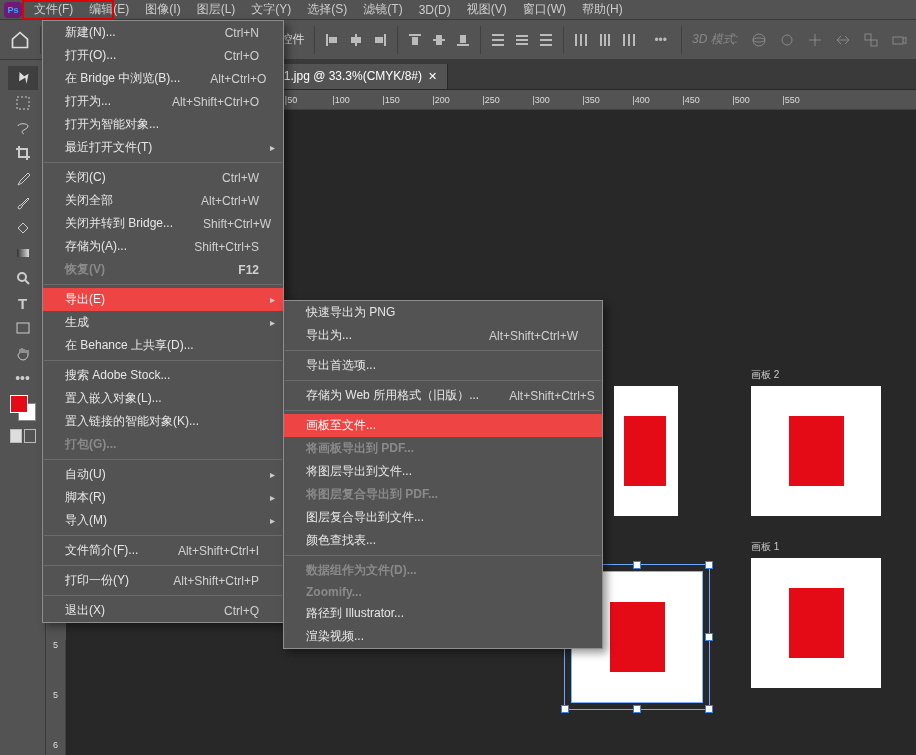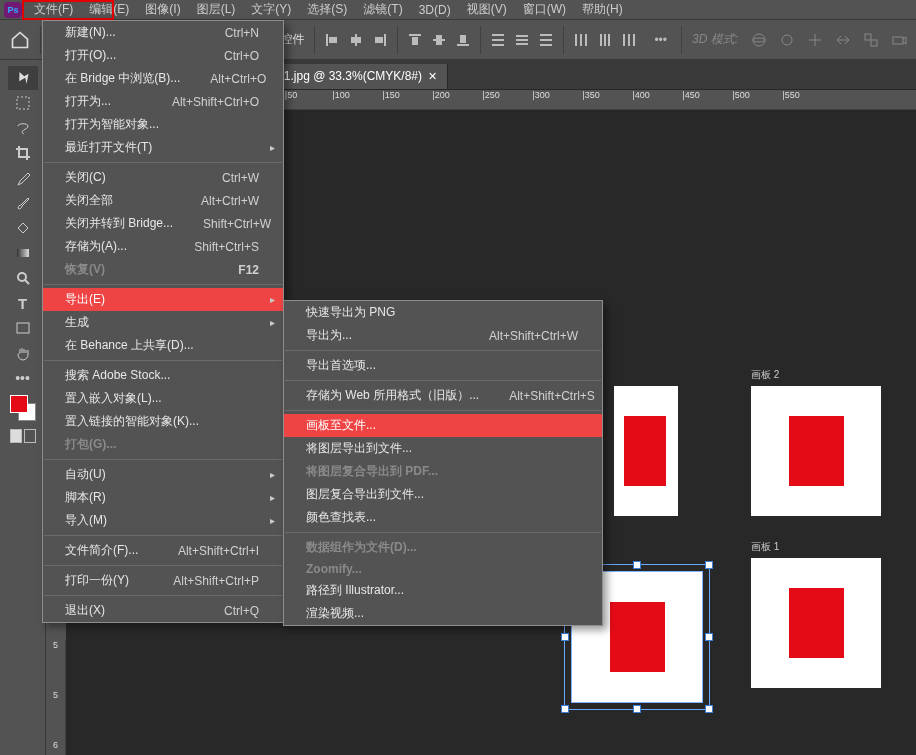--- a/index.html
+++ b/index.html
@@ -22,21 +22,21 @@
   .fgbg { width:26px; height:28px; position:relative; margin-top:4px;}
   .fg { position:absolute; left:0; top:0; width:18px; height:18px; background:#e40b17; border:1px solid #fff;}
   .bg { position:absolute; left:8px; top:8px; width:18px; height:18px; background:#fff; border:1px solid #888;}
   .masks { width:30px; height:20px; display:flex; gap:2px; justify-content:center; margin-top:6px; }
   .mask-a, .mask-b { width:12px; height:14px; border:1px solid #bbb;}
   .mask-a { background:#ddd;} .mask-b { background:#535353;}
   .tabbar { position:absolute; left:46px; top:60px; right:0; height:30px; background:#3a3a3a; display:flex; align-items:flex-end; border-bottom:1px solid #272727; padding-left:4px;}
   .tab { padding:4px 10px; color:#bbb; background:#3a3a3a; border-right:1px solid #272727; display:flex; align-items:center; gap:6px;}
   .tab.active { background:#535353; color:#fff;}
   .tab .close { font-size:11px;}
-  .ruler-h { position:absolute; left:66px; top:90px; right:0; height:20px; background:#535353; color:#ddd; font-size:9px; display:flex; align-items:flex-start; overflow:hidden; border-bottom:1px solid #404040; }
+  .ruler-h { position:absolute; left:66px; top:90px; right:0; height:20px; background:#535353; color:#ddd; font-size:9px; display:flex; align-items:center; overflow:hidden; border-bottom:1px solid #404040; }
   .ruler-h span { display:inline-block; width:50px; text-align:center; }
   .ruler-v { position:absolute; left:46px; top:90px; width:20px; bottom:0; background:#535353; border-right:1px solid #404040; }
   .ruler-v span { display:block; font-size:9px; color:#ddd; text-align:center; height:50px; writing-mode:horizontal-tb; }
   .canvas { position:absolute; left:66px; top:110px; right:0; bottom:0; background:#282828; }
   .artboard-lbl { position:absolute; color:#ccc; font-size:10px; }
   .ab-box { position:absolute; background:#fff; display:flex; align-items:center; justify-content:center;}
   .ab-box .shape { width:55px; height:70px; background:#e40b17; }
   .ab-box.sel { outline:1px solid #7fb3ff; }
   .sel-handles { position:absolute; border:1px solid #6aa7ff; }
   .sel-handles .h { position:absolute; width:8px; height:8px; background:#fff; border:1px solid #3d7fd6; }
@@ -455,20 +455,23 @@
     </div>
     <hr>
     <div class="item">
       <span>存储为 Web 所用格式（旧版）...</span>
       <span class="sc">Alt+Shift+Ctrl+S</span>
     </div>
     <hr>
     <div class="item hover">
       <span>画板至文件...</span>
     </div>
+    <div class="item disabled">
+      <span>将画板导出到 PDF...</span>
+    </div>
     <div class="item">
       <span>将图层导出到文件...</span>
     </div>
     <div class="item disabled">
       <span>将图层复合导出到 PDF...</span>
     </div>
     <div class="item">
       <span>图层复合导出到文件...</span>
     </div>
     <div class="item">

